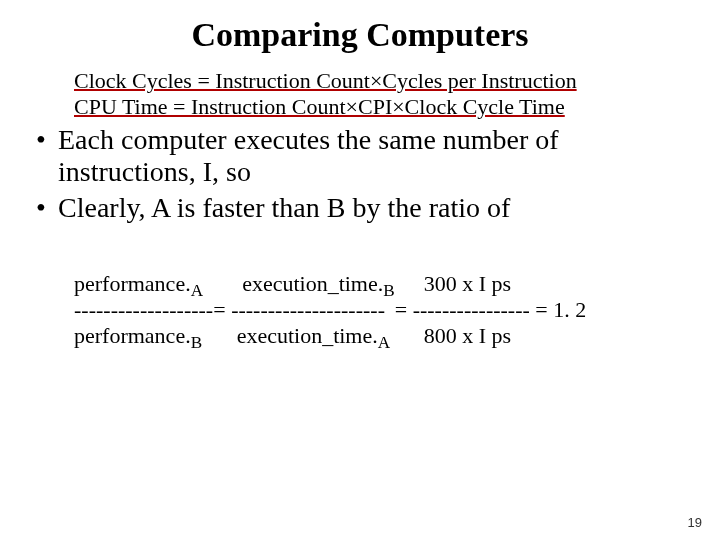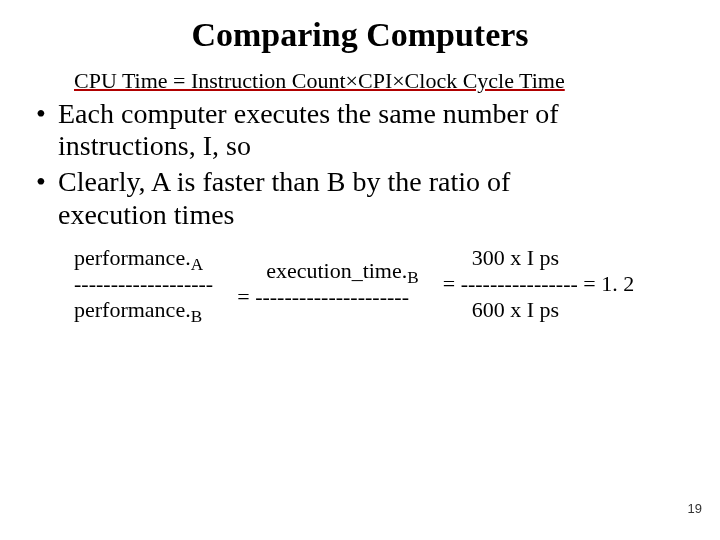--- a/index.html
+++ b/index.html
@@ -44,79 +44,81 @@
   }
   .underline {
     text-decoration: underline;
     text-decoration-color: #b00000;
     text-decoration-thickness: 2px;
   }
   .ratio-row {
     display: flex;
     flex-direction: row;
     align-items: center;
-    gap: 24px;
+    gap: 0;
     margin-left: 44px;
     font-size: 22px;
     line-height: 1.18;
   }
   .frac {
     display: flex;
     flex-direction: column;
     align-items: flex-start;
   }
   .subscript {
     font-size: 0.78em;
     vertical-align: sub;
     line-height: 0;
   }
   .pagenum {
     position: absolute;
     right: 18px;
-    bottom: 24px;
+    bottom: 10px;
     font-size: 13px;
     font-family: Arial, sans-serif;
     color: #333;
   }
 </style>
 </head>
 <body>
 
 <div class="slide">
 
   <h1 class="title">Comparing Computers</h1>
 
   <div class="block sub underline">
+    <div>Clock Cycles = Instruction Count×Cycles per Instruction</div>
     <div>CPU Time = Instruction Count×CPI×Clock Cycle Time</div>
   </div>
 
   <div class="bullet">
     <span class="dot">•</span><span>Each computer executes the same number of</span><br>
     <span class="dot">&nbsp;</span><span>instructions, I, so</span>
   </div>
 
 
   <div class="bullet">
     <span class="dot">•</span><span>Clearly, A is faster than B by the ratio of</span><br>
-    <span class="dot">&nbsp;</span><span>execution times</span>
+    <span class="dot">&nbsp;</span>
   </div>
 
   <div style="height:10px"></div>
 
   <div class="ratio-row">
     <div class="frac">
       <div><span>performance.</span><span class="subscript">A</span></div>
       <div>-------------------</div>
       <div><span>performance.</span><span class="subscript">B</span></div>
     </div>
     <div class="frac">
       <div><span style="visibility:hidden">=</span>&nbsp;&nbsp;&nbsp;<span>execution_time.</span><span class="subscript">B</span></div>
       <div><span> = </span><span>---------------------</span></div>
+      <div><span style="visibility:hidden">=</span>&nbsp;&nbsp;<span>execution_time.</span><span class="subscript">A</span></div>
     </div>
     <div class="frac">
       <div><span style="visibility:hidden">=</span>&nbsp;&nbsp;&nbsp;<span>300 x I ps</span></div>
       <div><span> = </span><span>----------------</span><span> = 1. 2</span></div>
-      <div><span style="visibility:hidden">=</span>&nbsp;&nbsp;&nbsp;<span>600 x I ps</span></div>
+      <div><span style="visibility:hidden">=</span>&nbsp;&nbsp;&nbsp;<span>800 x I ps</span></div>
     </div>
   </div>
 
   <div class="pagenum">19</div>
 </div>
 
 </body></html>

